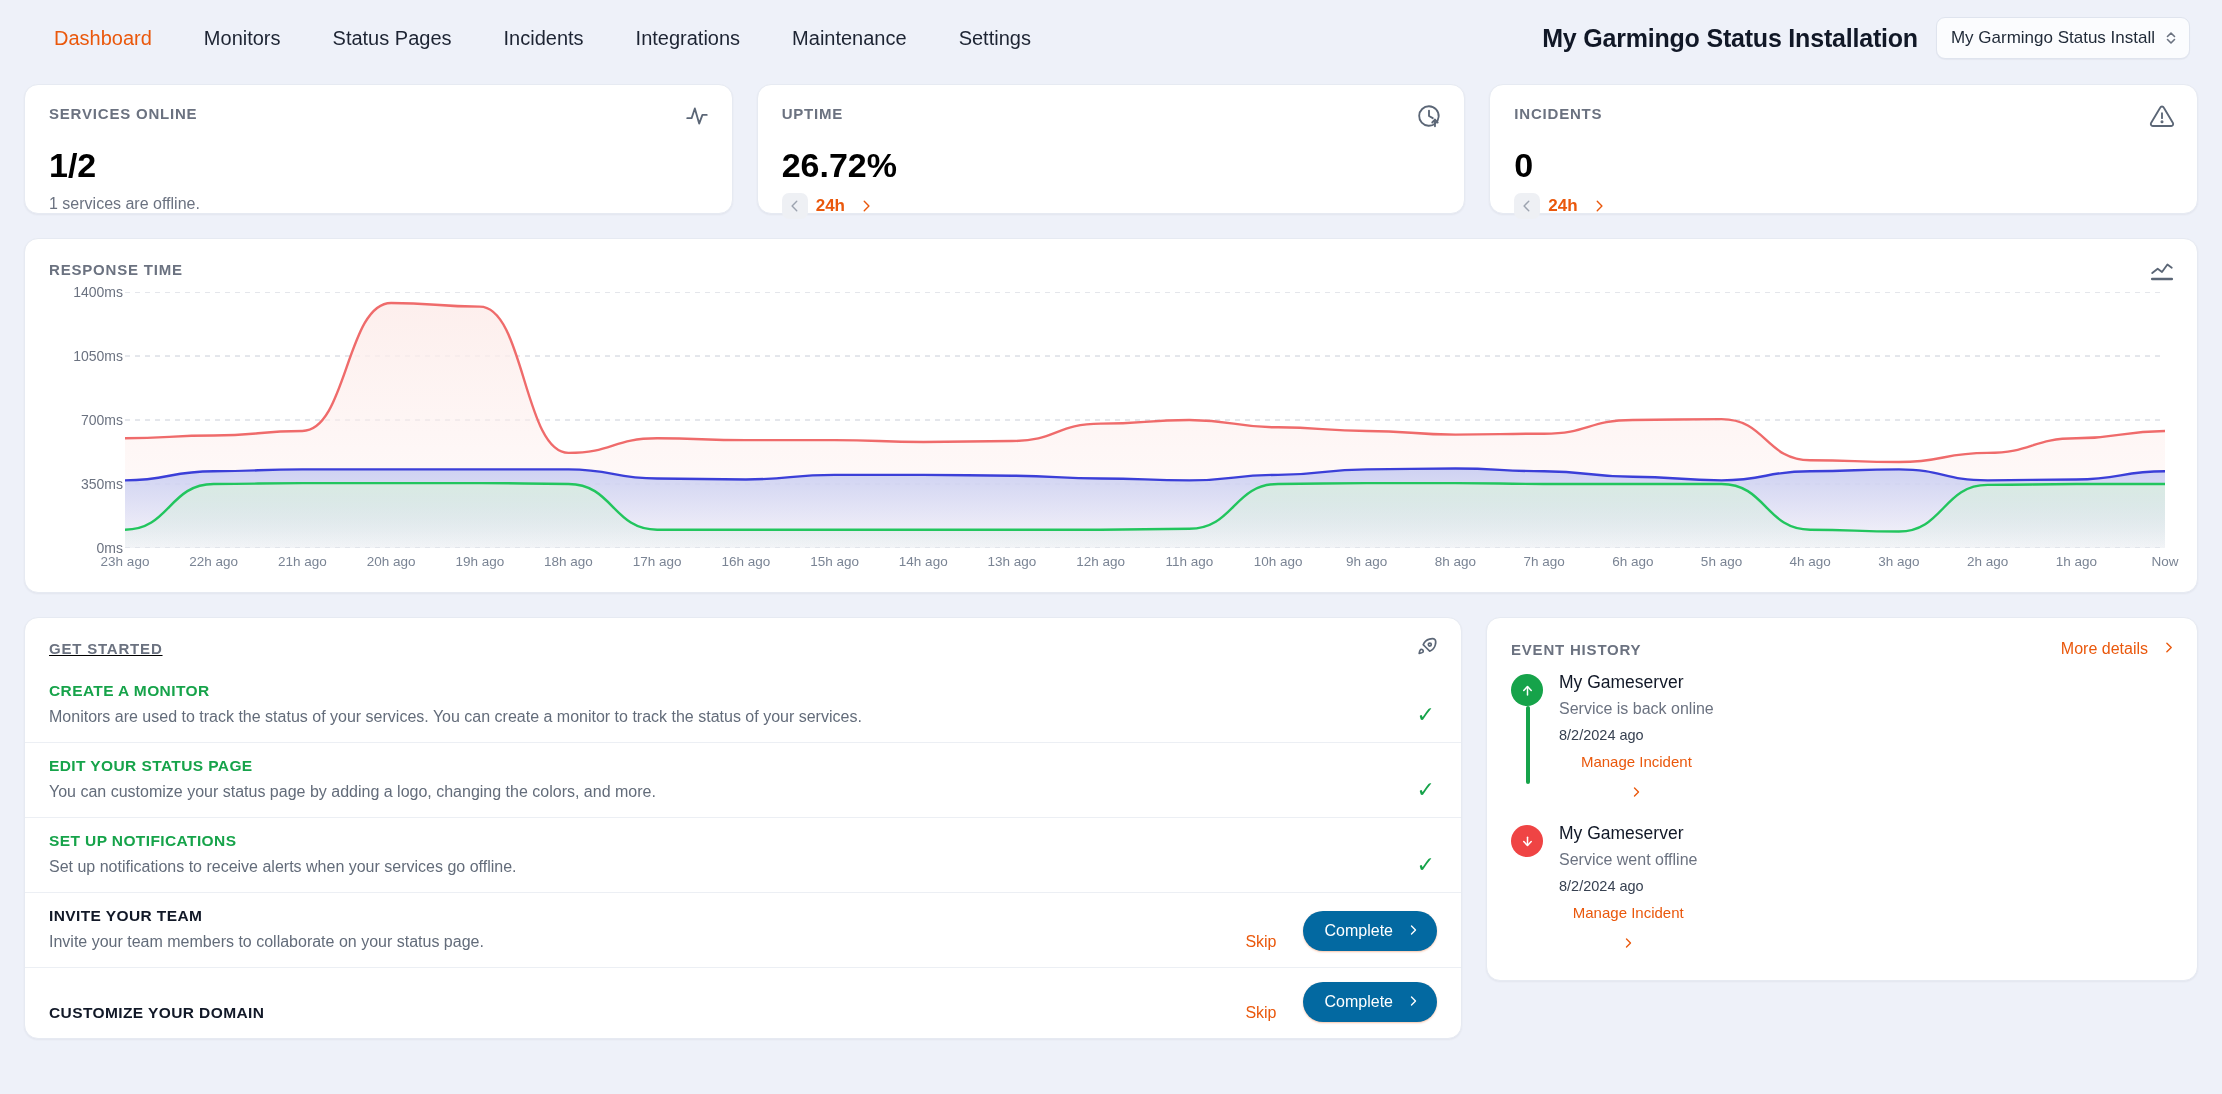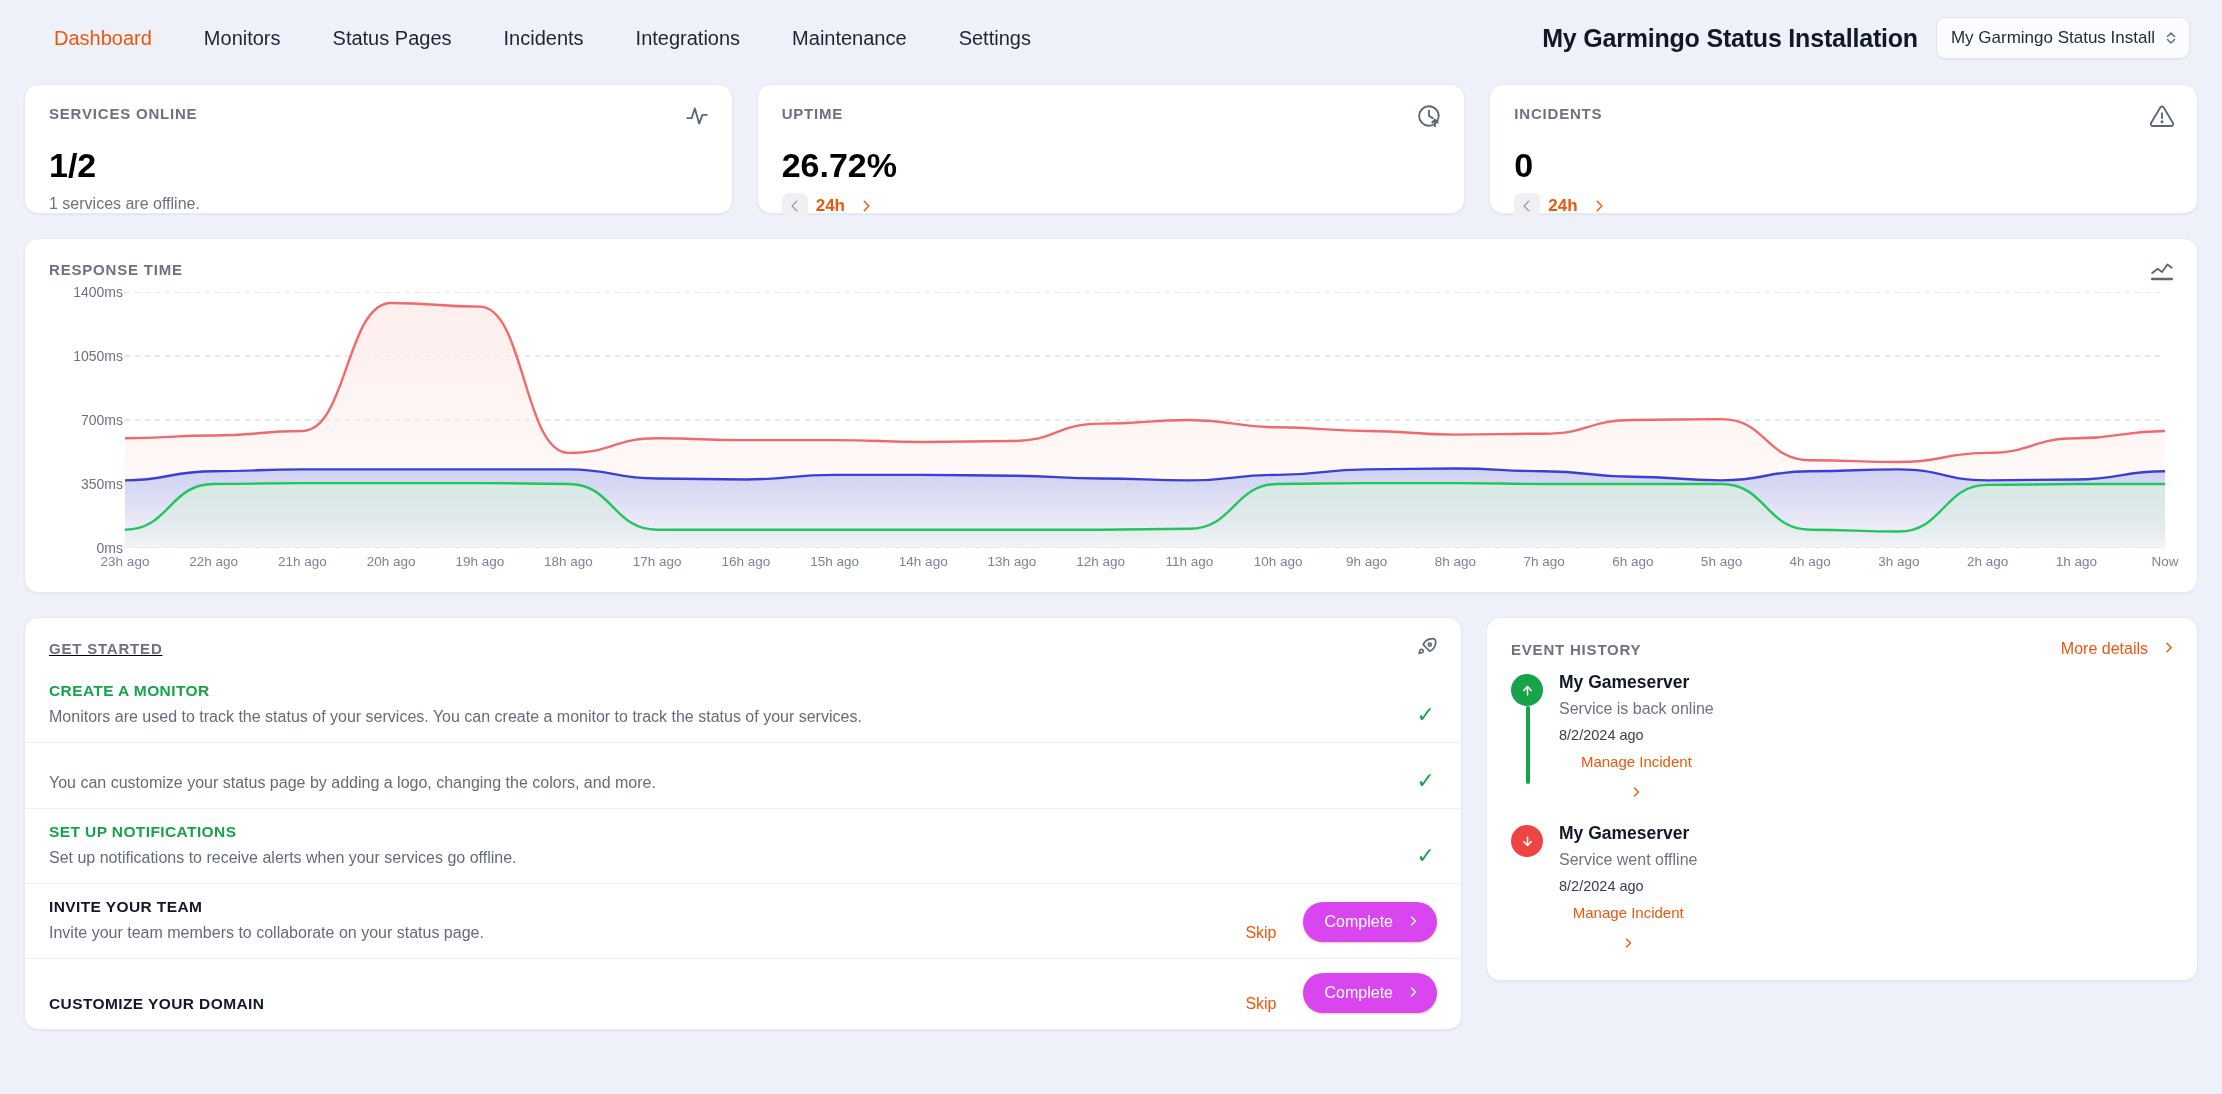--- a/index.html
+++ b/index.html
@@ -214,21 +214,21 @@
     font-size: 15.5px; font-weight: bold; letter-spacing: .4px;
   }
   .gs-row.done .gs-row-title { color: #16a34a; }
   .gs-row.todo .gs-row-title { color: #111827; }
   .gs-row-desc { font-size: 16px; color: #636c7a; margin-top: 8px; }
   .check { color: #16a34a; font-size: 22px; line-height: 1; padding-right: 2px; }
   .skip {
     font-size: 16px; color: #ea580c; cursor: pointer; margin-right: 26px;
   }
   .complete-btn {
-    background: #d946ef;
+    background: #0369a1;
     color: #fff;
     border: none;
     border-radius: 999px;
     height: 40px;
     padding: 0 18px 0 22px;
     font-size: 16px;
     font-family: inherit;
     display: flex; align-items: center; gap: 14px;
     cursor: pointer;
     box-shadow: 0 1px 2px rgba(234,88,12,.35);
@@ -259,21 +259,21 @@
   .ev-badge.up { background: #16a34a; }
   .ev-badge.down { background: #ef4444; }
   .ev-line {
     position: absolute;
     left: 15px; top: 34px;
     width: 4px;
     background: #16a34a;
     border-radius: 2px;
     z-index: 1;
   }
-  .ev-name { font-size: 17.5px; font-weight: bold; color: #111827; }
+  .ev-name { font-size: 17.5px; font-weight: normal; color: #111827; }
   .ev-desc { font-size: 16px; color: #6b7280; margin-top: 7px; }
   .ev-time { font-size: 14.5px; color: #374151; margin-top: 9px; }
   .ev-link {
     font-size: 15px; color: #ea580c; margin-top: 10px;
     display: flex; align-items: center; gap: 14px; cursor: pointer; flex-direction: column;
   }
 </style>
 </head>
 <body>
 
@@ -470,20 +470,21 @@
     <div id="gs-rows">
         <div class="gs-row done">
           <div class="texts">
       <div class="gs-row-title">CREATE A MONITOR</div>
       <div class="gs-row-desc">Monitors are used to track the status of your services. You can create a monitor to track the status of your services.</div>
     </div>
           <div class="check">✓</div>
         </div>
         <div class="gs-row done">
           <div class="texts">
+      <div class="gs-row-title">EDIT YOUR STATUS PAGE</div>
       <div class="gs-row-desc">You can customize your status page by adding a logo, changing the colors, and more.</div>
     </div>
           <div class="check">✓</div>
         </div>
         <div class="gs-row done">
           <div class="texts">
       <div class="gs-row-title">SET UP NOTIFICATIONS</div>
       <div class="gs-row-desc">Set up notifications to receive alerts when your services go offline.</div>
     </div>
           <div class="check">✓</div>

